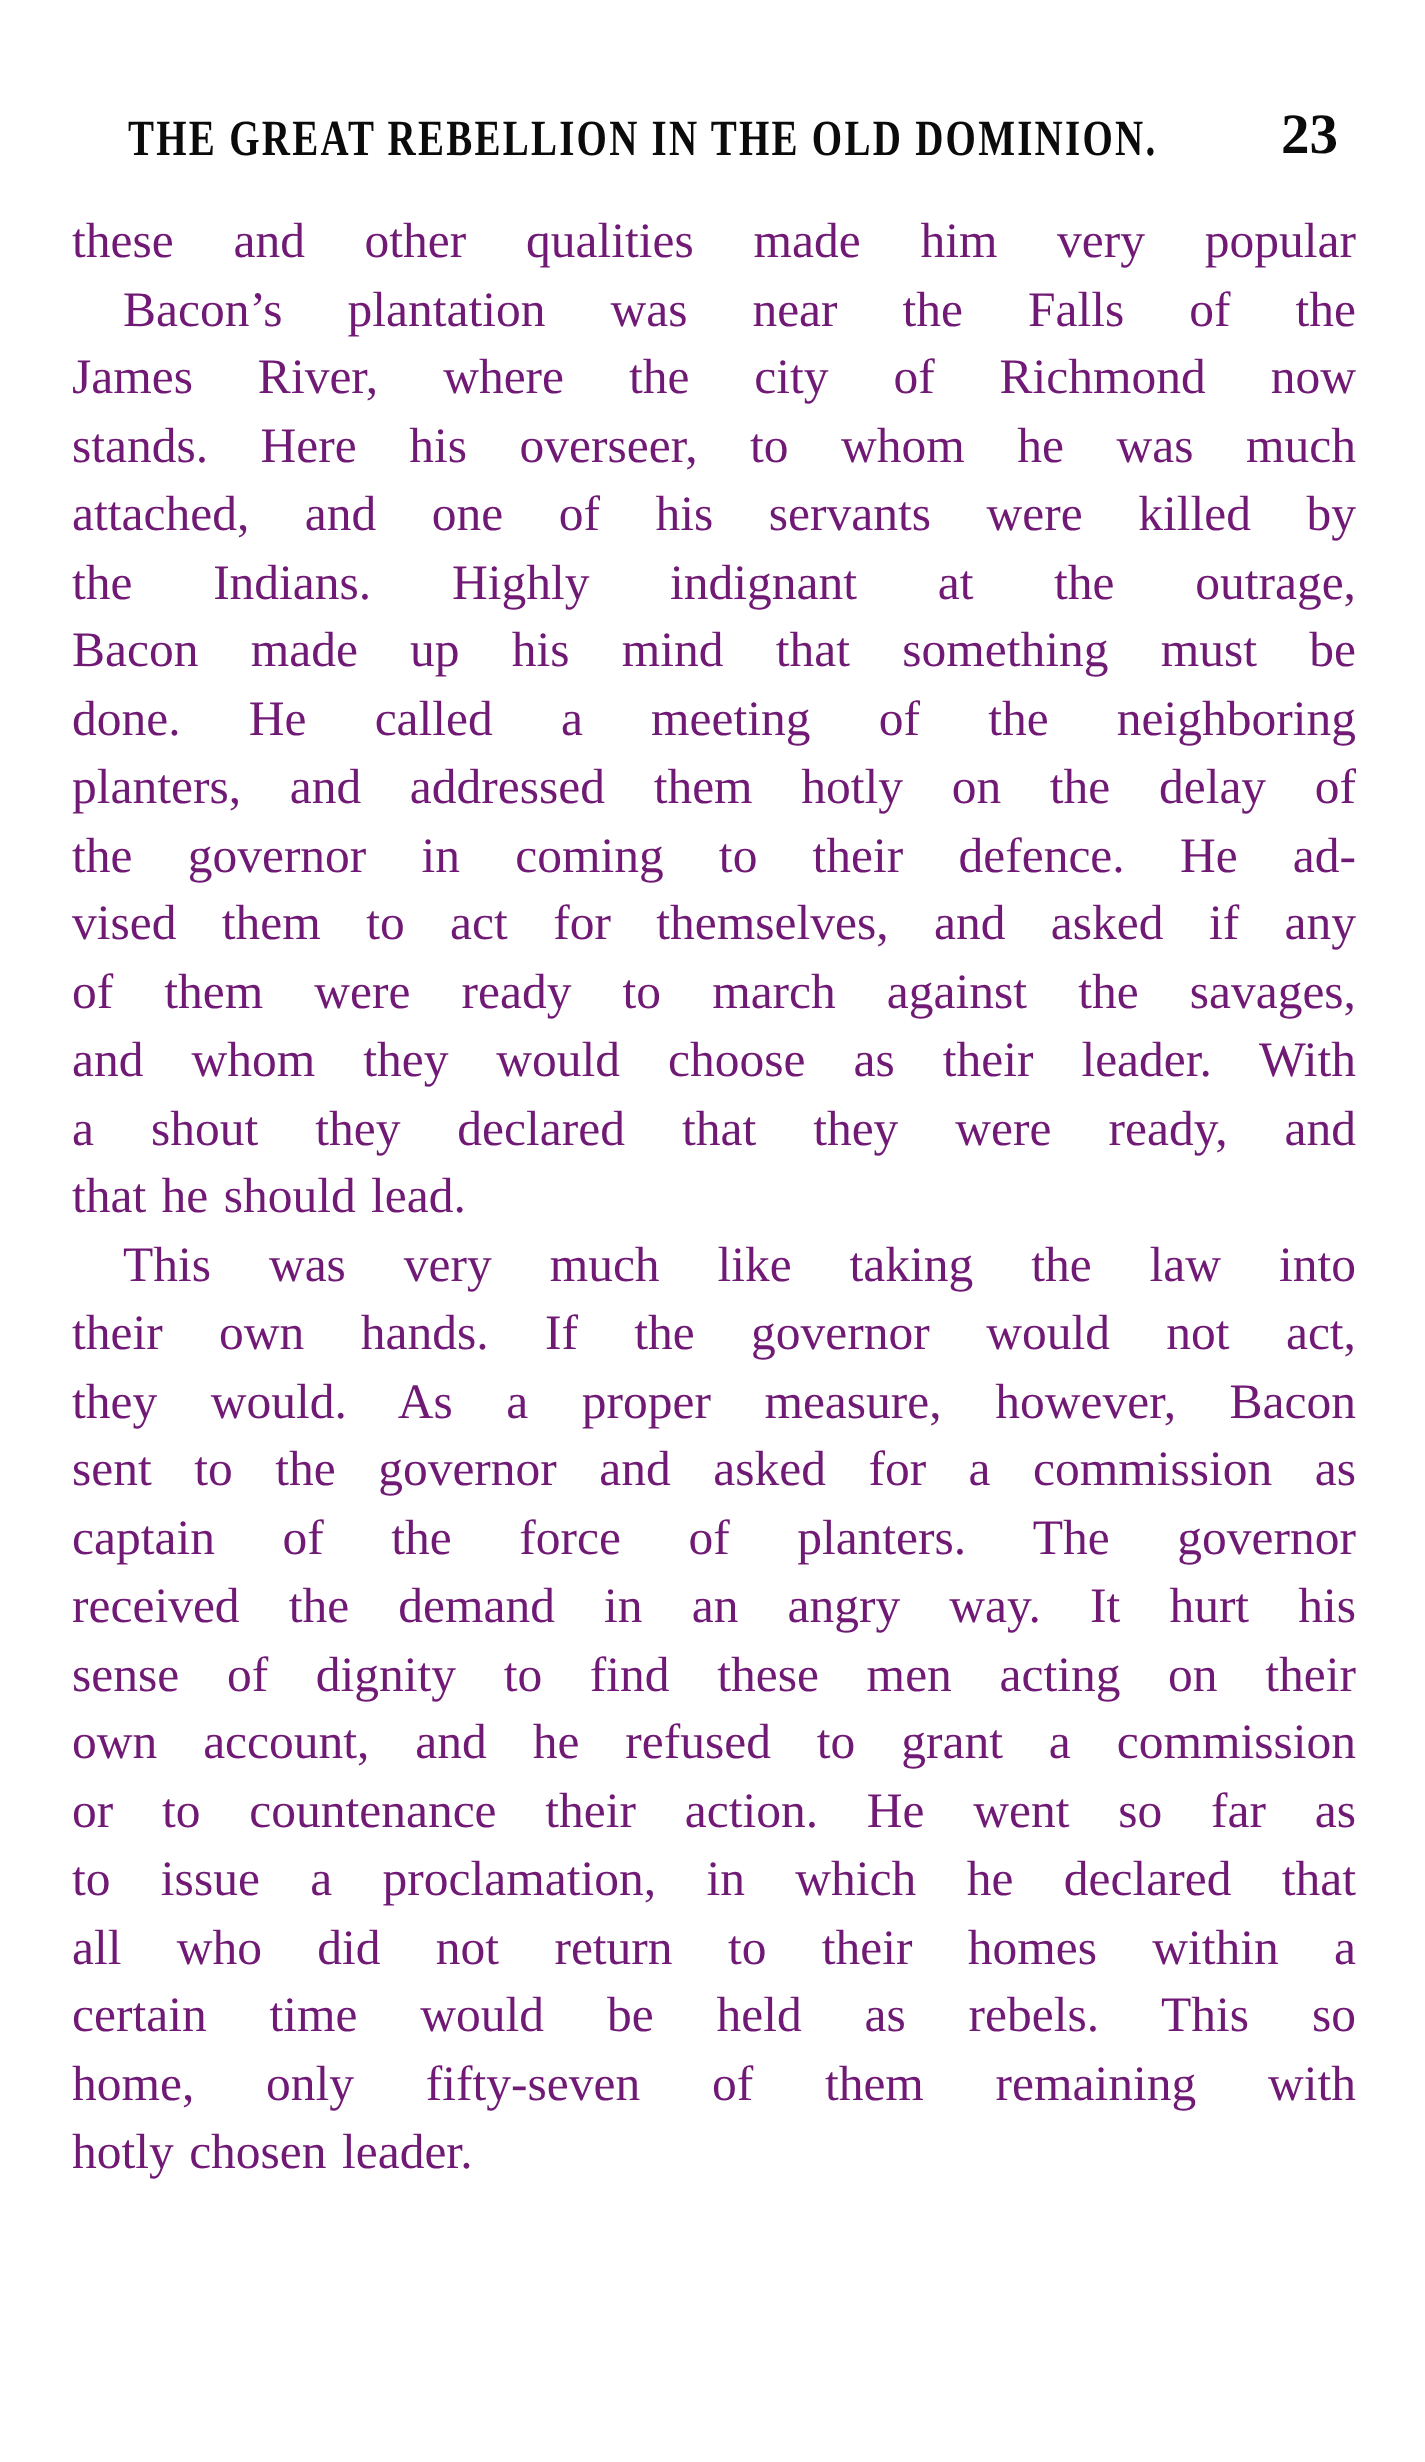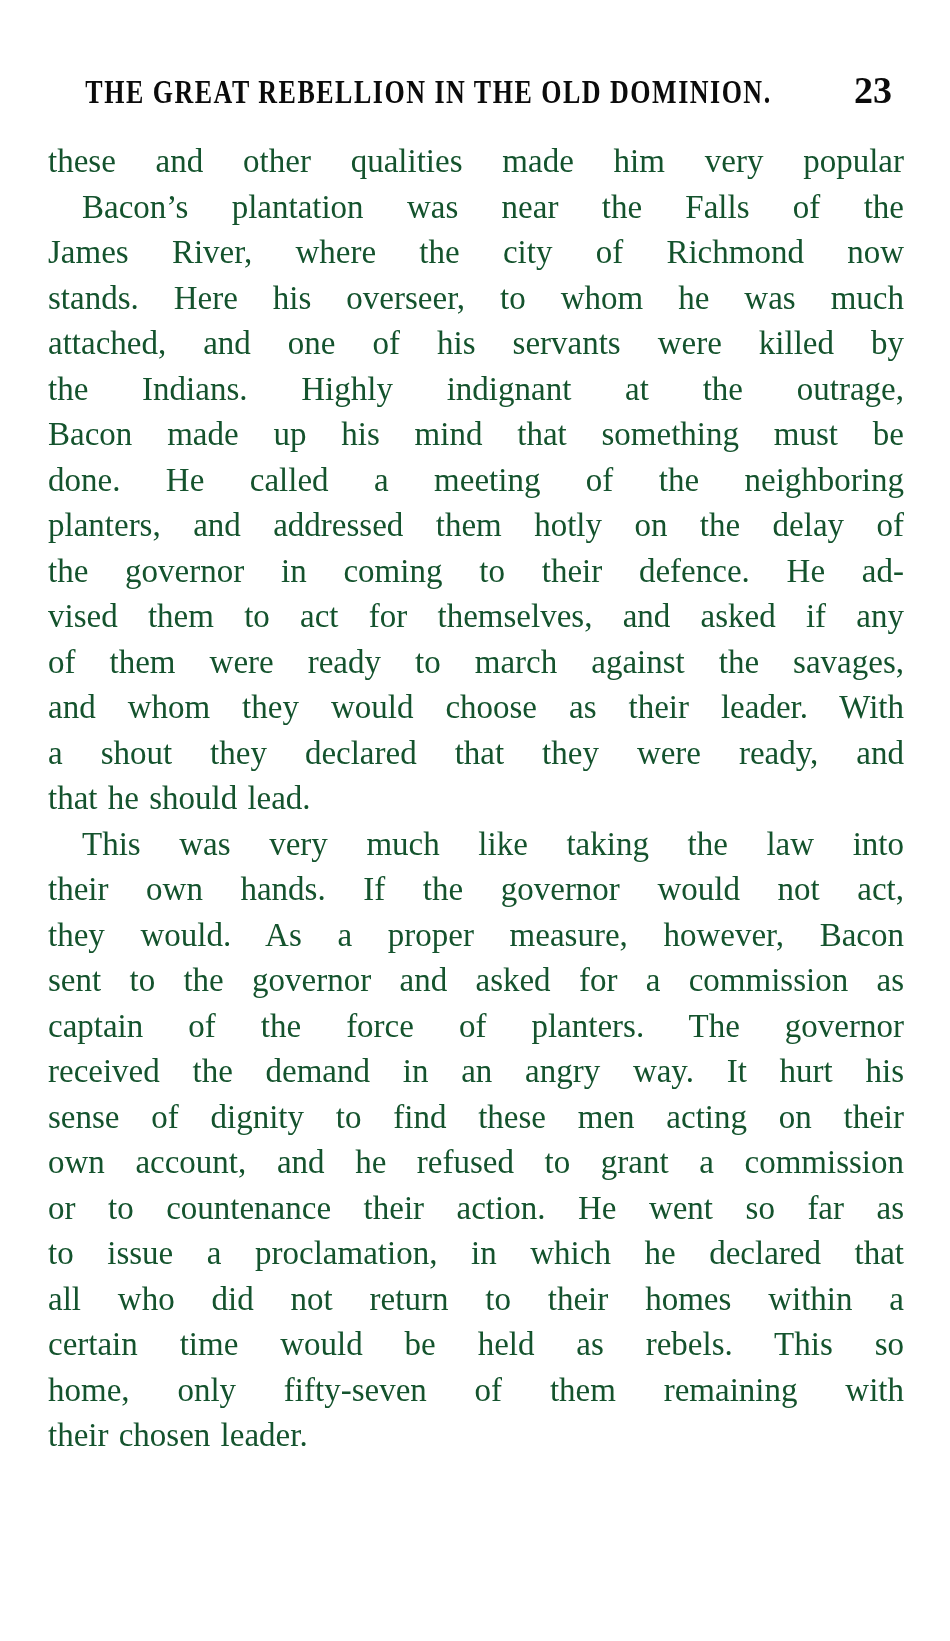--- a/index.html
+++ b/index.html
@@ -47,21 +47,21 @@
     color: #0b0b0b;
   }
   
   .page-body {
     position: absolute;
     top: 139px;
     left: 48px;
     width: 856px;
     font-size: 33px;
     line-height: 45.5px;
-    color: #14532d;
+    color: #701a75;
   }
   .line {
     height: 45.5px;
     overflow: hidden;
     text-align: justify;
     text-align-last: justify;
     word-spacing: 2px;
   }
   .line.end {
     text-align-last: left;
@@ -102,16 +102,16 @@
       <div class="line">sent to the governor and asked for a commission as</div>
       <div class="line">captain of the force of planters. The governor</div>
       <div class="line">received the demand in an angry way. It hurt his</div>
       <div class="line">sense of dignity to find these men acting on their</div>
       <div class="line">own account, and he refused to grant a commission</div>
       <div class="line">or to countenance their action. He went so far as</div>
       <div class="line">to issue a proclamation, in which he declared that</div>
       <div class="line">all who did not return to their homes within a</div>
       <div class="line">certain time would be held as rebels. This so</div>
       <div class="line">home, only fifty-seven of them remaining with</div>
-      <div class="line end">their chosen leader.</div>
+      <div class="line end">hotly chosen leader.</div>
     </main>
 
 </div>
 
 </body></html>

